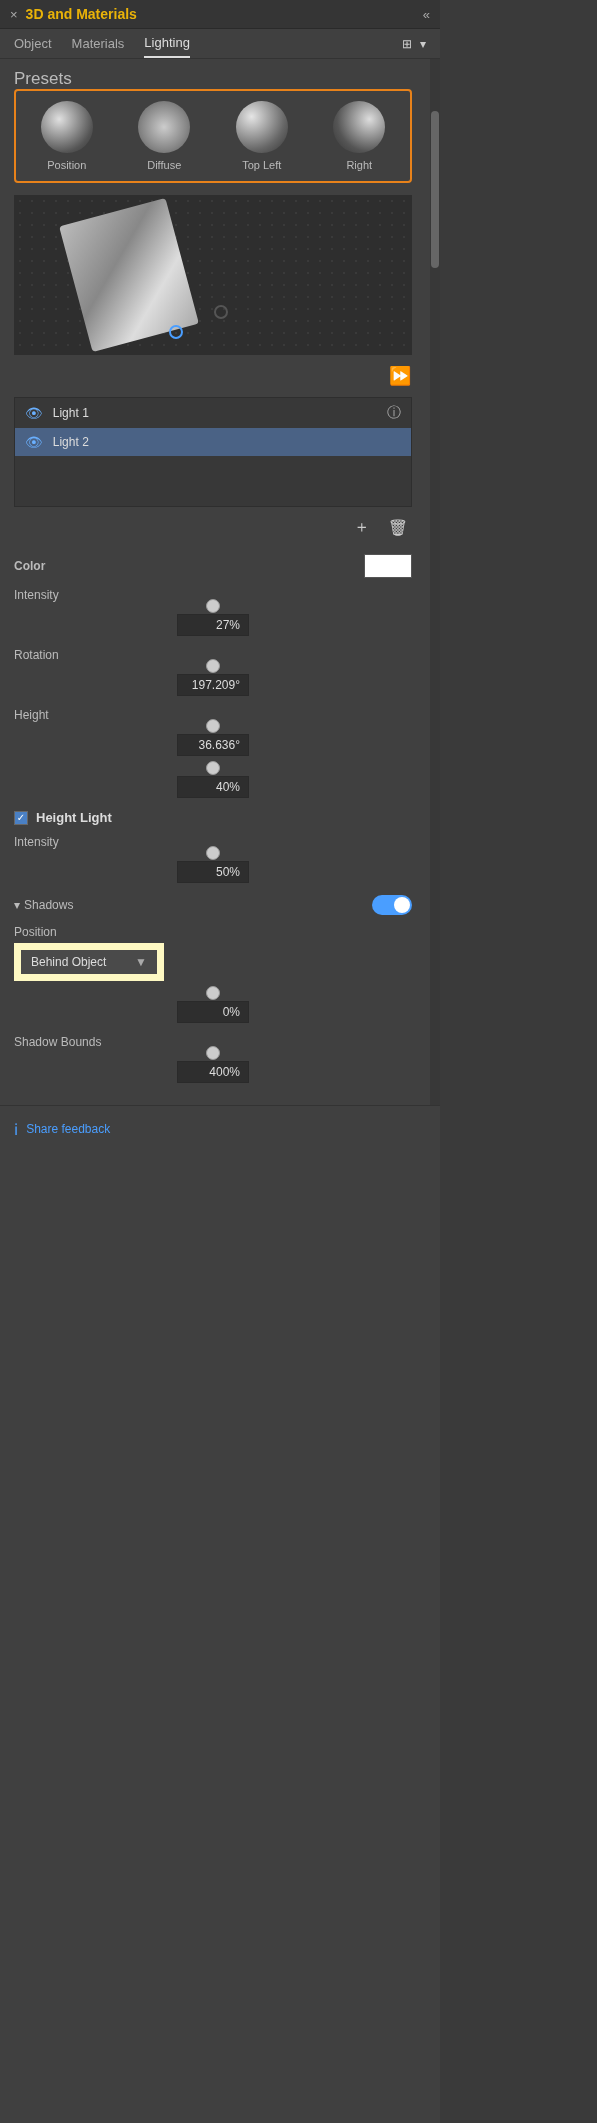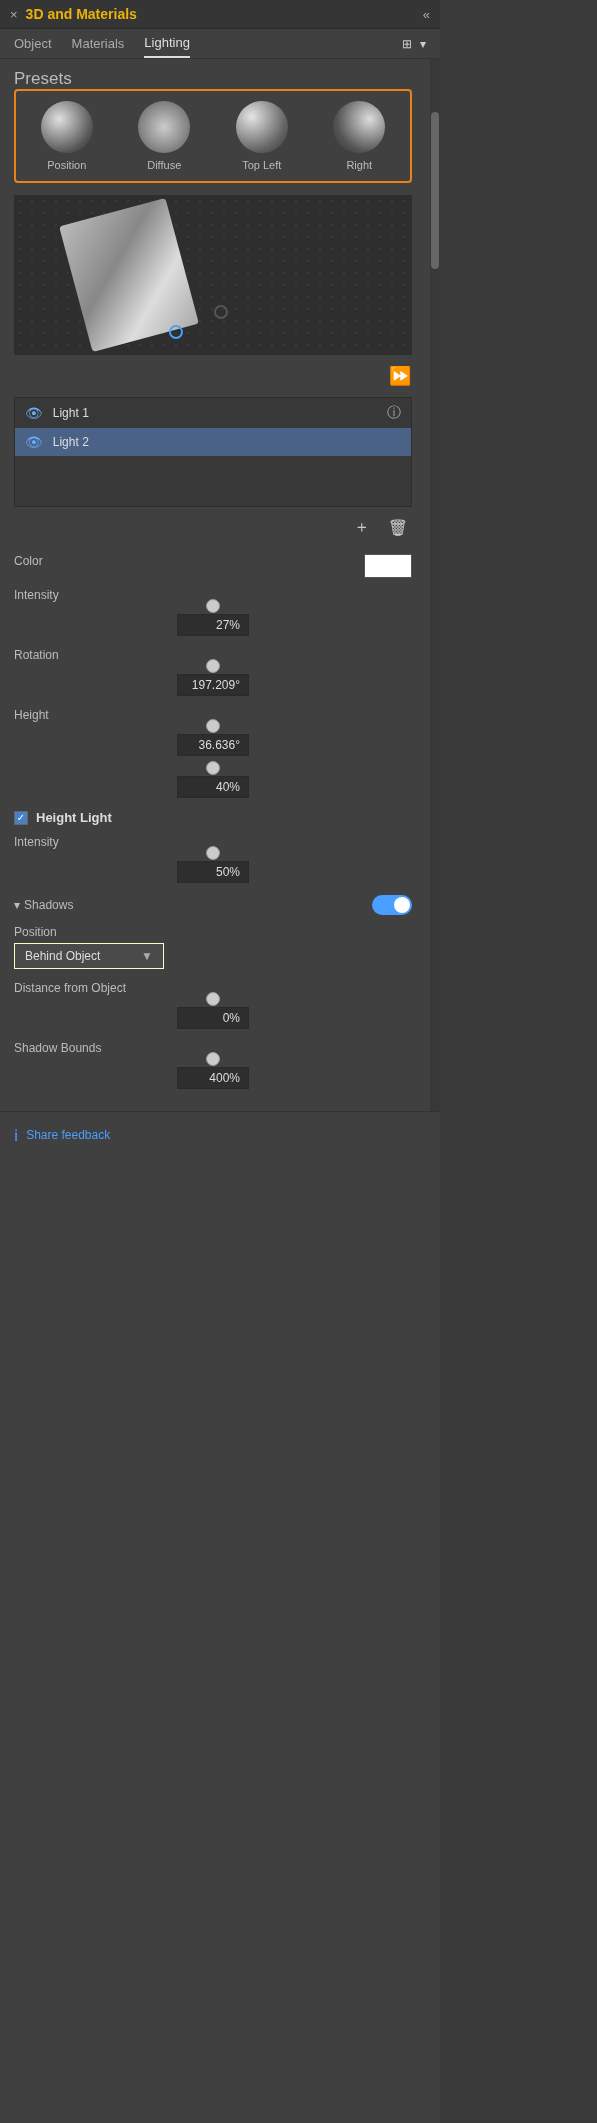--- a/index.html
+++ b/index.html
@@ -210,22 +210,23 @@
       color: #ccc;
       font-size: 16px;
       cursor: pointer;
       background: none;
       border: none;
       padding: 2px 4px;
     }
     
     .prop-row {
       display: flex;
-      align-items: flex-start;
+      align-items: center;
       margin-bottom: 10px;
+      font-weight: bold;
     }
     .prop-label {
       color: #bbb;
       font-size: 12px;
       min-width: 80px;
     }
     .color-swatch {
       width: 48px;
       height: 24px;
       background: #fff;
@@ -349,21 +350,21 @@
       border-radius: 50%;
     }
     
     .dropdown-row {
       display: flex;
       align-items: center;
       margin-bottom: 12px;
     }
     .dropdown {
       background: #4a4a4a;
-      border: 1px solid #fef9c3;
+      border: 7px solid #fef9c3;
       color: #ddd;
       font-size: 12px;
       padding: 5px 10px;
       cursor: pointer;
       display: flex;
       align-items: center;
       gap: 20px;
       min-width: 150px;
     }
     .dropdown-arrow {
@@ -565,21 +566,20 @@
         <div class="slider-label">Position</div>
         <div class="dropdown-row">
           <div class="dropdown">
             <span>Behind Object</span>
             <span class="dropdown-arrow">▼</span>
           </div>
         </div>
       </div>
 
       <div class="slider-section">
-        <div class="slider-label">Distance from Object</div>
         <div class="slider-row">
           <div class="slider-track">
             <div class="slider-fill" style="width:0%"></div>
             <div class="slider-thumb" style="left:0%"></div>
           </div>
           <div class="slider-value">0%</div>
         </div>
       </div>
 
       <div class="slider-section">

